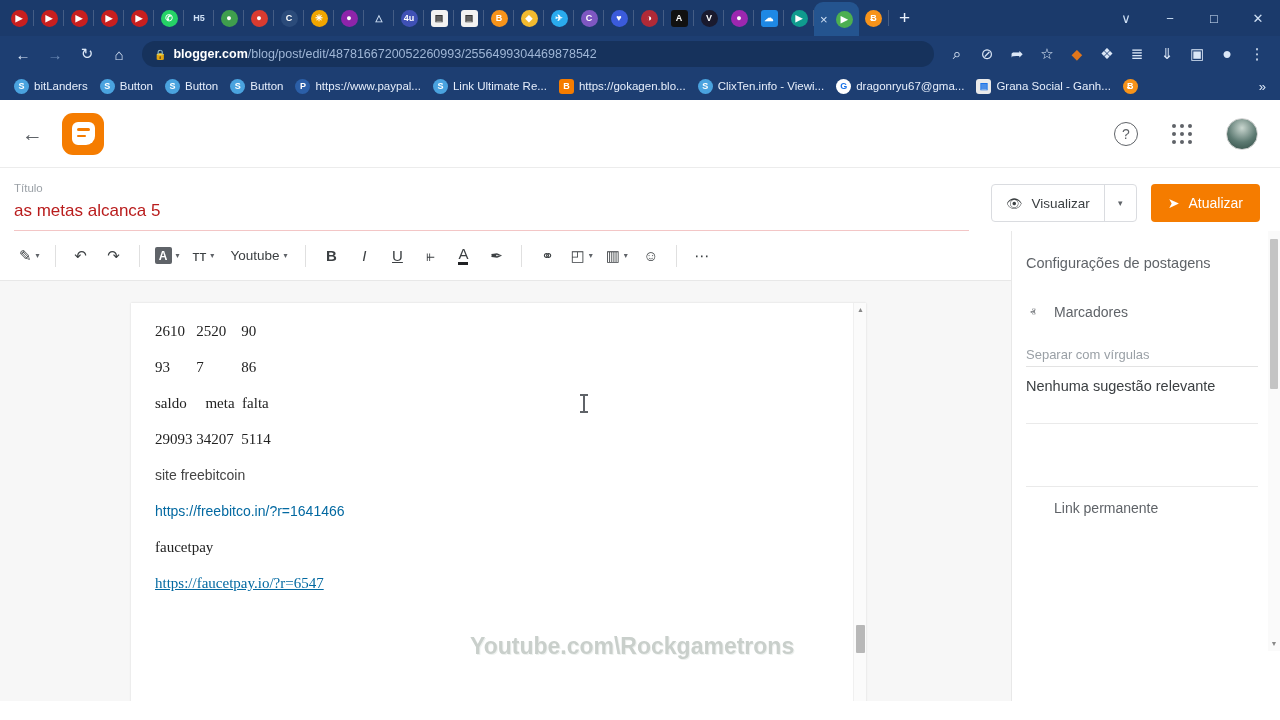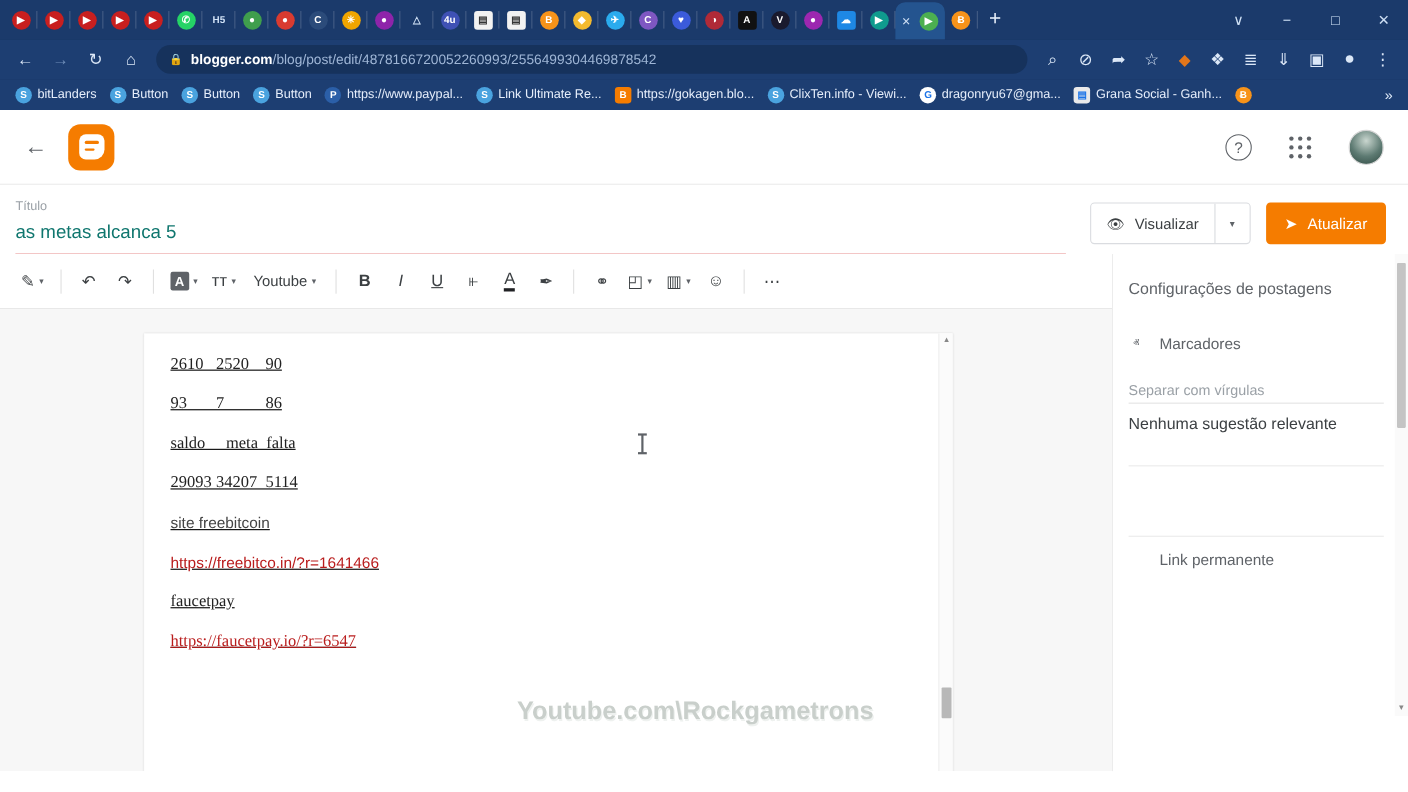--- a/index.html
+++ b/index.html
@@ -118,21 +118,21 @@
     width: 32px; height: 32px; border-radius: 50%;
     background: radial-gradient(circle at 50% 30%, #c9d6cf 0%, #5d7a72 55%, #2f4a43 100%);
     border: 1px solid #d5d5d5;
   }
 
   
   .titlewrap { display: flex; }
   .title-left { width: 1012px; padding: 14px 22px 0 14px; }
   .title-label { font-size: 11.5px; color: #9aa0a6; margin-bottom: 7px; }
   .title-input {
-    font-size: 17px; color: #0f766e; padding-bottom: 9px;
+    font-size: 17px; color: #b91c1c; padding-bottom: 9px;
     border-bottom: 1px solid #f3c6c6;
   }
   .title-actions {
     flex: 1 1 auto; display: flex; align-items: flex-start; gap: 14px;
     padding: 16px 20px 0 0;
   }
   .btn-outline {
     display: flex; align-items: center; height: 38px; border: 1px solid #dadce0;
     border-radius: 4px; overflow: hidden; background: #fff;
   }
@@ -170,27 +170,27 @@
   }
 
   
   .canvas {
     height: 420px; background: #f7f7f7; position: relative; overflow: hidden;
   }
   .docsheet {
     position: absolute; left: 131px; top: 22px; width: 735px; height: 420px;
     background: #fff; box-shadow: 0 0 2px rgba(0,0,0,0.13);
   }
-  .doclines { padding: 20px 0 0 24px; text-decoration: underline; }
+  .doclines { padding: 20px 0 0 24px; }
   .docline {
     font-family: "Liberation Serif", serif; font-size: 15px; color: #222;
     height: 36px; display: flex; align-items: flex-start; white-space: pre;
   }
   .docline.sans { font-family: "Liberation Sans", sans-serif; color: #444; font-size: 14px; }
-  .docline.link { color: #b91c1c; }
+  .docline.link { color: #0369a1; }
   .docline.link u { text-decoration: underline; }
   .caretI {
     position: absolute; left: 452px; top: 92px; width: 2px; height: 17px;
     background: #5f6368;
   }
   .caretI::before, .caretI::after {
     content:""; position:absolute; left:-3px; width:8px; height:2px; background:#5f6368;
   }
   .caretI::before { top:-1px; } .caretI::after { bottom:-1px; }
   .watermark {

